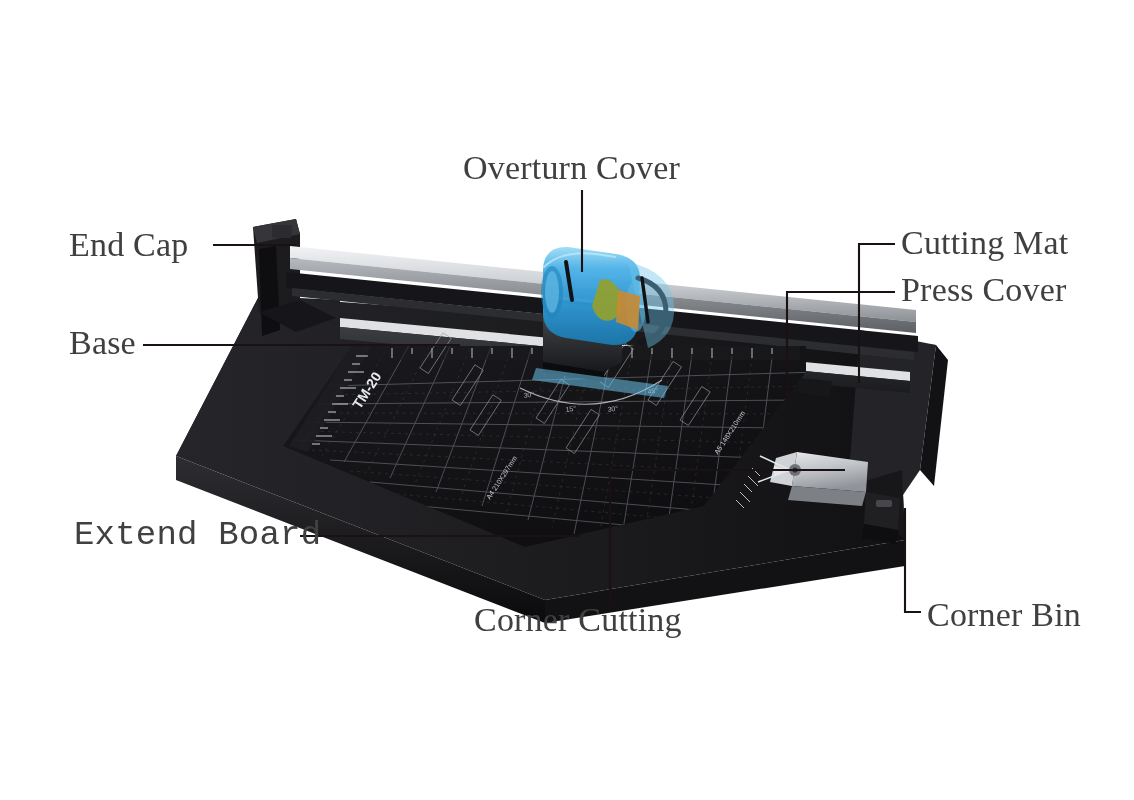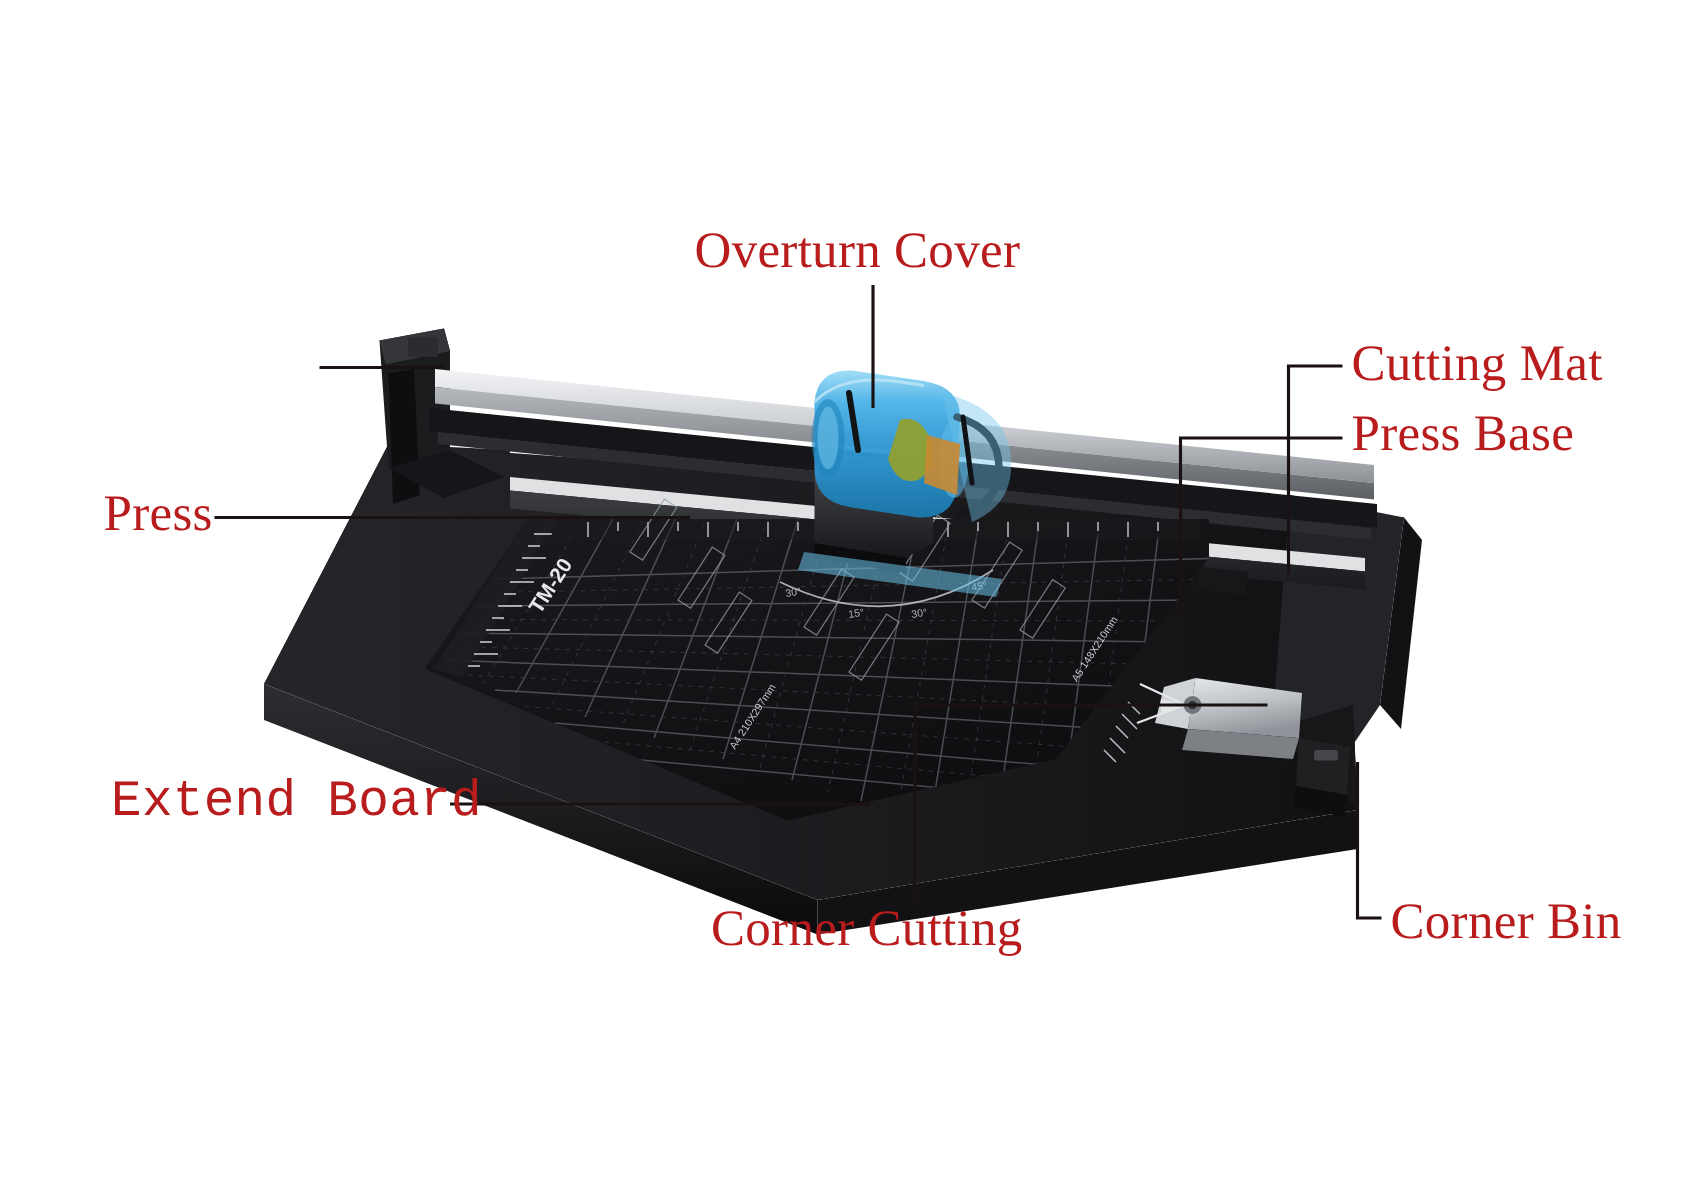--- a/index.html
+++ b/index.html
@@ -17,21 +17,21 @@
     font-family: "Liberation Serif", "DejaVu Serif", serif;
   }
   #artboard {
     position: absolute;
     inset: 0;
     width: 1134px;
     height: 800px;
   }
   .callout {
     position: absolute;
-    color: #b91c1c;
+    color: #404040;
     font-family: "Liberation Serif", "DejaVu Serif", serif;
     font-size: 34px;
     line-height: 1.04;
     letter-spacing: 0.2px;
     white-space: nowrap;
     -webkit-font-smoothing: antialiased;
   }
   .callout.right-anchored { text-align: right; }
 
   
@@ -313,26 +313,27 @@
       <polyline points="895,244 859,244 859,383"></polyline>
       <polyline points="895,292 787,292 787,412"></polyline>
       <polyline points="300,536 580,536"></polyline>
       <polyline points="610,606 610,470 845,470"></polyline>
       <polyline points="921,612 905,612 905,508"></polyline>
     </g>
   </svg>
 
   <div class="callout" id="lbl-overturn-cover">Overturn Cover</div>
 
-
-  <div class="callout" id="lbl-base">Press</div>
+  <div class="callout" id="lbl-end-cap">End Cap</div>
+
+  <div class="callout" id="lbl-base">Base</div>
 
   <div class="callout right-anchored" id="lbl-cutting-mat">Cutting Mat</div>
 
-  <div class="callout right-anchored" id="lbl-press-board">Press Base</div>
+  <div class="callout right-anchored" id="lbl-press-board">Press Cover</div>
 
   <div class="callout" id="lbl-extend-board">Extend Board</div>
 
   <div class="callout" id="lbl-corner-cutter">Corner Cutting</div>
 
   <div class="callout" id="lbl-waste-bin">Corner Bin</div>
 
 </div>
 
 </body></html>

